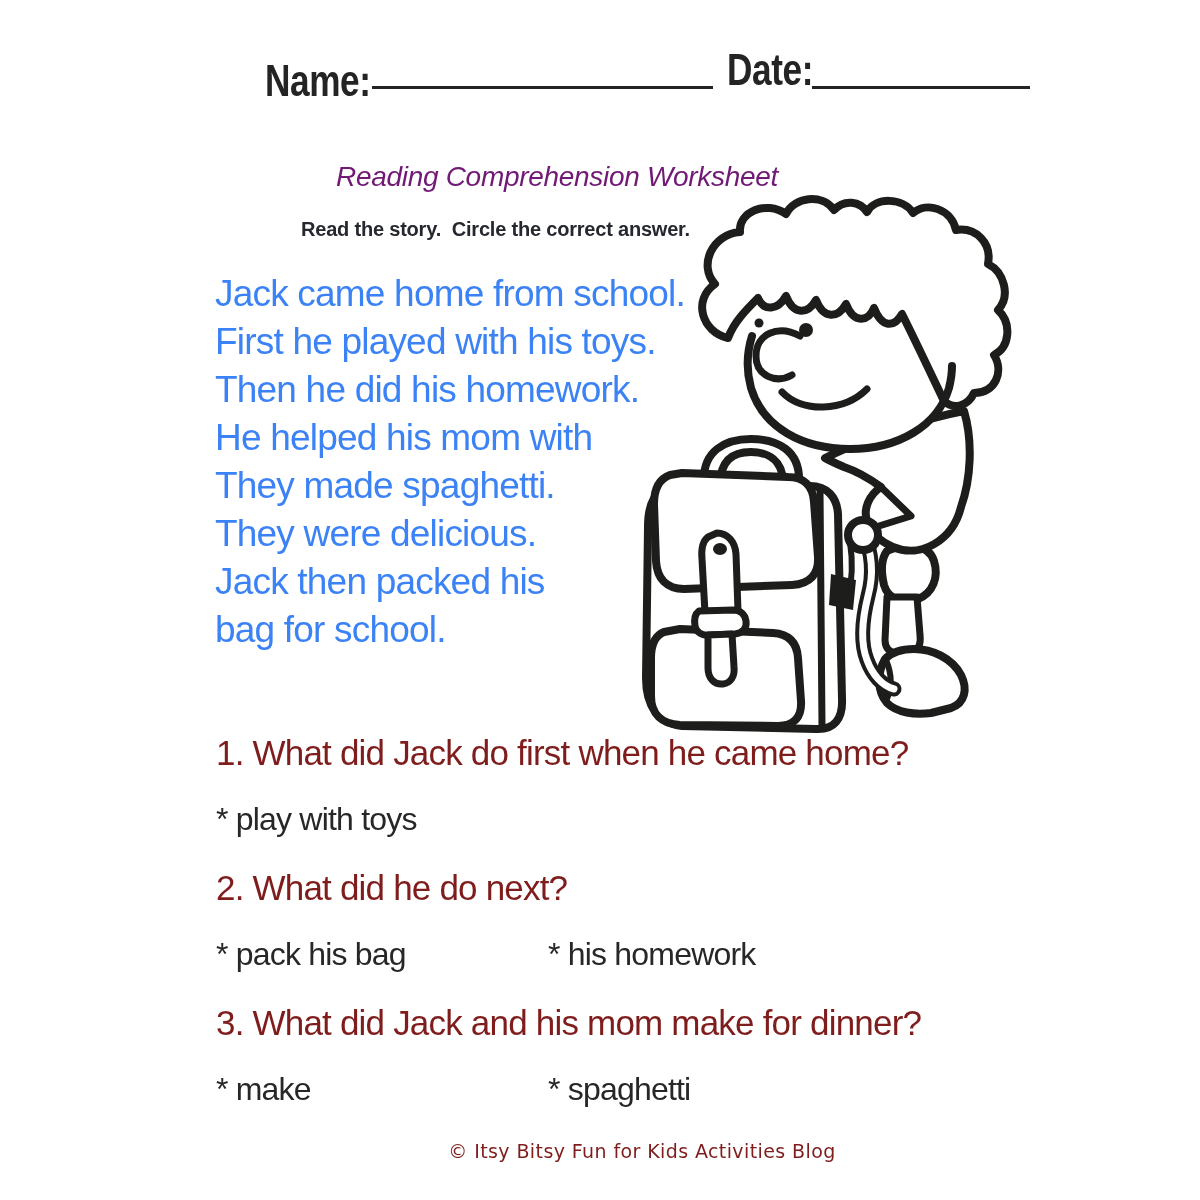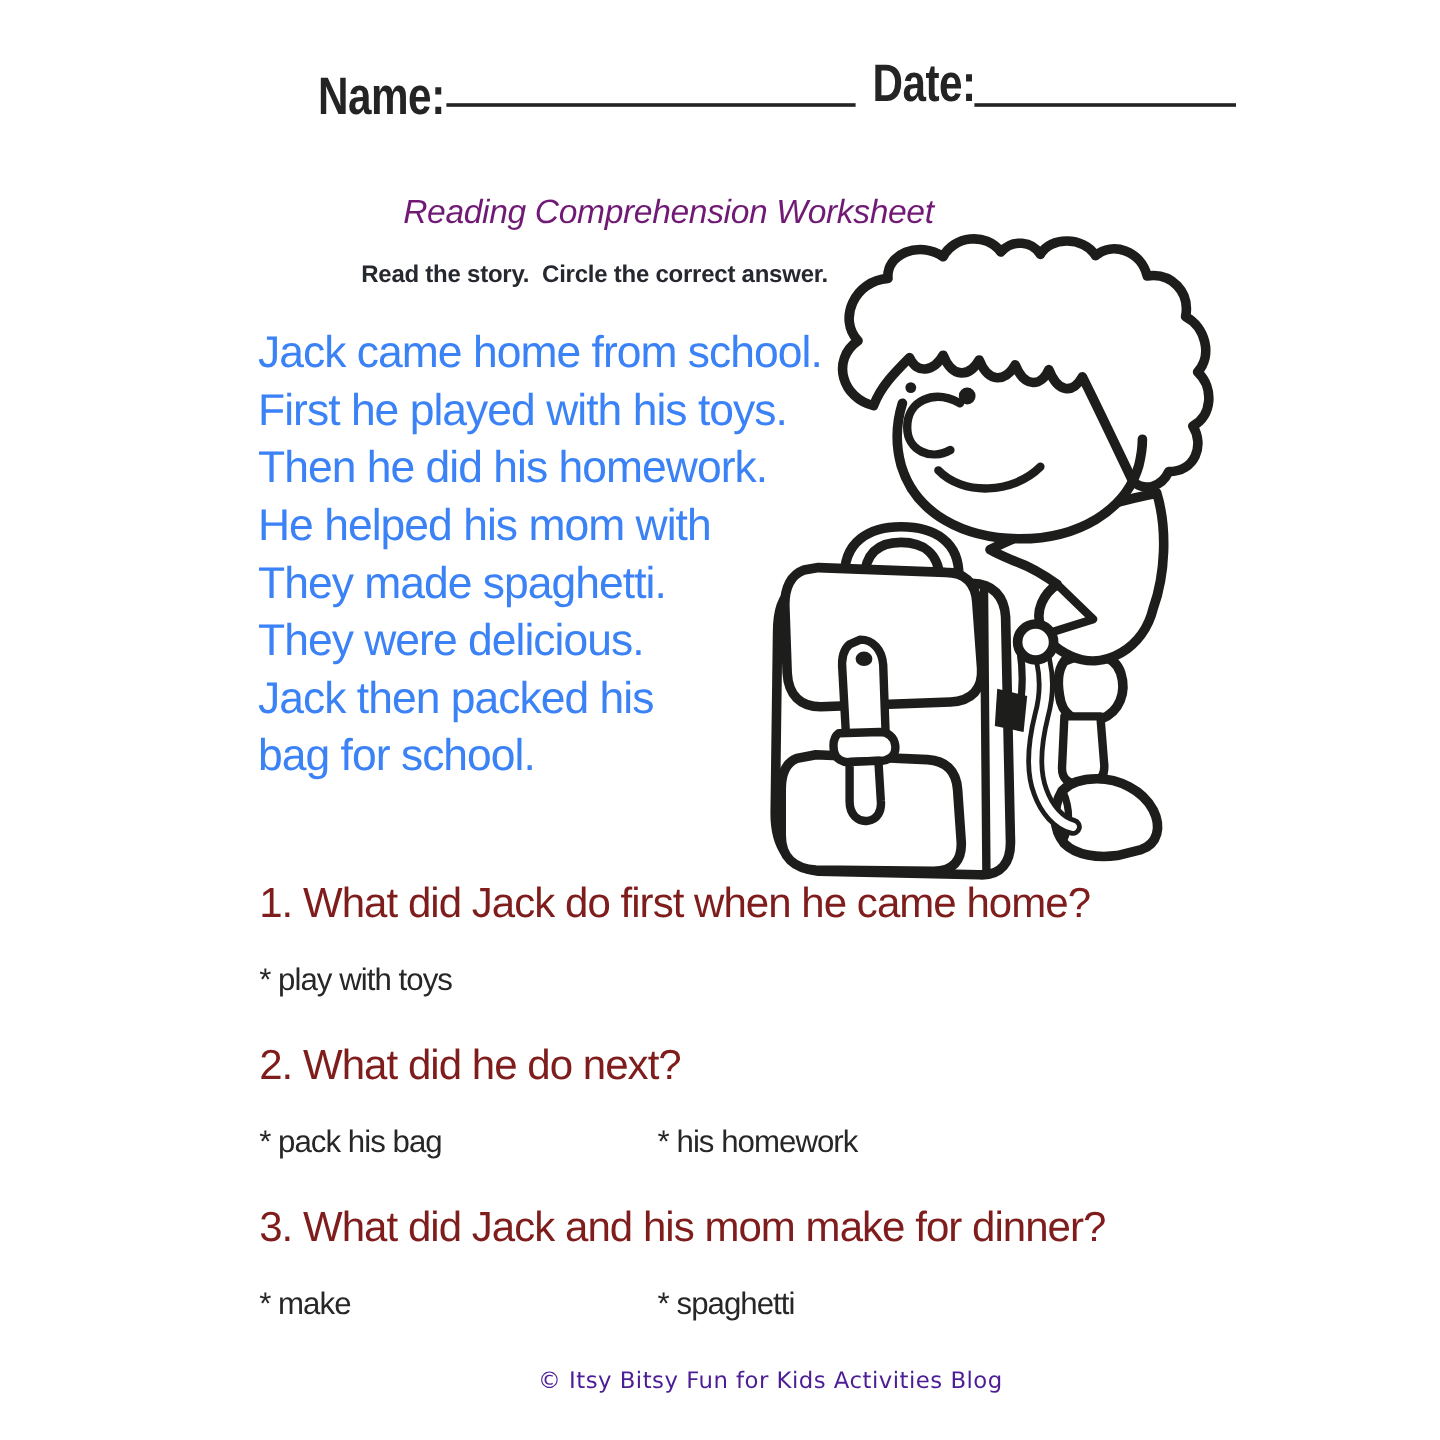--- a/index.html
+++ b/index.html
@@ -15,26 +15,26 @@
   }
   .blank-line{border-top:3px solid #242424;height:0;}
   
   .title{font-size:28px;font-weight:400;color:#701a75;letter-spacing:-0.3px;white-space:nowrap;font-style:italic;}
   .subtitle{font-size:20px;font-weight:600;color:#26282f;letter-spacing:-0.2px;white-space:pre;}
   
   .story{font-size:37px;line-height:48px;letter-spacing:-0.8px;color:#3b82f6;white-space:nowrap;}
   
   .qline{font-size:35px;letter-spacing:-0.8px;color:#7f1d1d;white-space:nowrap;}
   .optrow{position:absolute;height:46px;width:900px;}
-  .opt{position:absolute;top:0;font-size:26px;letter-spacing:-0.8px;color:#272727;white-space:nowrap;}
+  .opt{position:absolute;top:0;font-size:32px;letter-spacing:-0.8px;color:#272727;white-space:nowrap;}
   .opt.c1{left:0;}
   .opt.c2{left:332px;}
   
   .footer{
-    font-size:19px;color:#4c1d95;letter-spacing:0.4px;text-align:center;
+    font-size:19px;color:#7f1d1d;letter-spacing:0.4px;text-align:center;
     font-family:"DejaVu Sans",sans-serif;white-space:nowrap;
   }
   svg .ln{fill:none;stroke:#1d1d1b;stroke-width:8;stroke-linecap:round;stroke-linejoin:round;}
   svg .fw{fill:#ffffff;stroke:#1d1d1b;stroke-width:8;stroke-linecap:round;stroke-linejoin:round;}
 </style>
 </head>
 <body>
 
 <div id="page">
 

